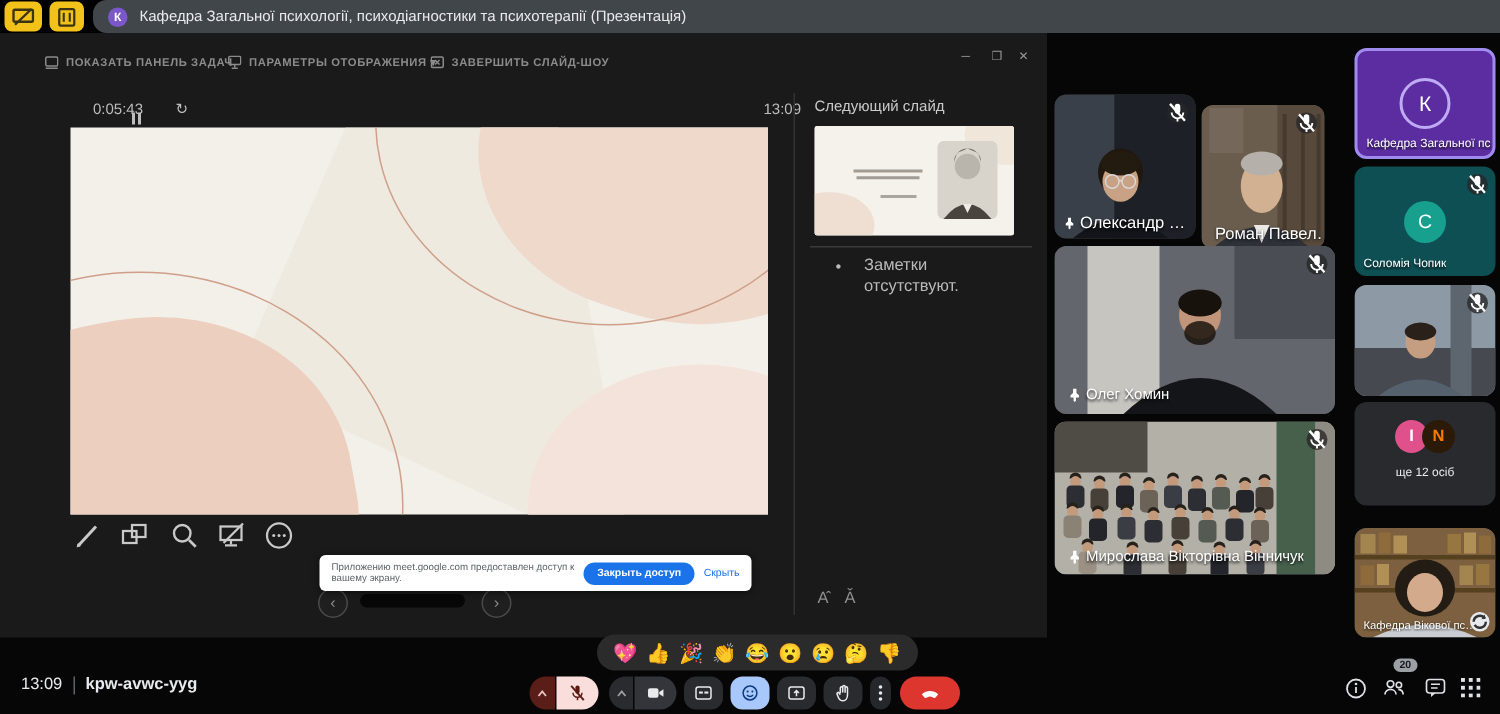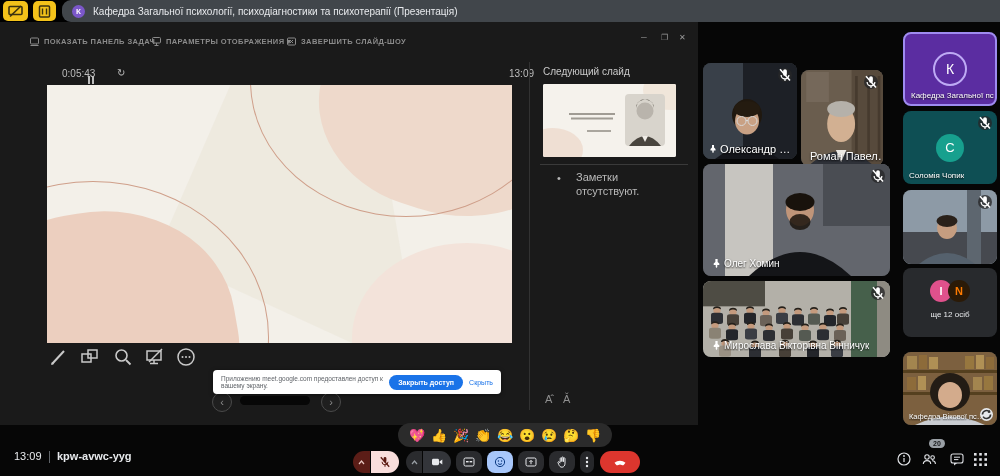--- a/index.html
+++ b/index.html
@@ -299,21 +299,21 @@
         </svg>
       </div>
     <div class="tlabel" style="font-size:10px;left:9px;bottom:7px">
         <svg width="9" height="9" viewBox="0 0 8 8">
           <path d="M3 0h2v2.6L6.5 4v1.4H4.7v1.8L4 8l-.7-.8V5.4H1.5V4L3 2.6z" fill="#fff"></path>
         </svg>
         <span>Олег Хомин</span>
       </div>
   </div>
 
-  <div class="tile" style="left:703px;top:281px;width:187px;height:76px">
+  <div class="tile" style="left:703px;top:281px;width:187px;height:102px">
     <svg viewBox="0 0 187 102" preserveAspectRatio="none">
       <defs>
           <symbol id="st" overflow="visible">
             <path d="M-4 -2a4 4 0 0 1 8 0z" fill="#26211b"></path>
             <circle cx="0" cy="0" r="3.6" fill="#c49a7d"></circle>
             <rect x="-6" y="2.6" width="12" height="15" rx="3" fill="currentColor"></rect>
           </symbol>
         </defs>
       <rect width="187" height="102" fill="#b3b0a8"></rect>
       <rect width="62" height="34" fill="#4e4c44"></rect>

